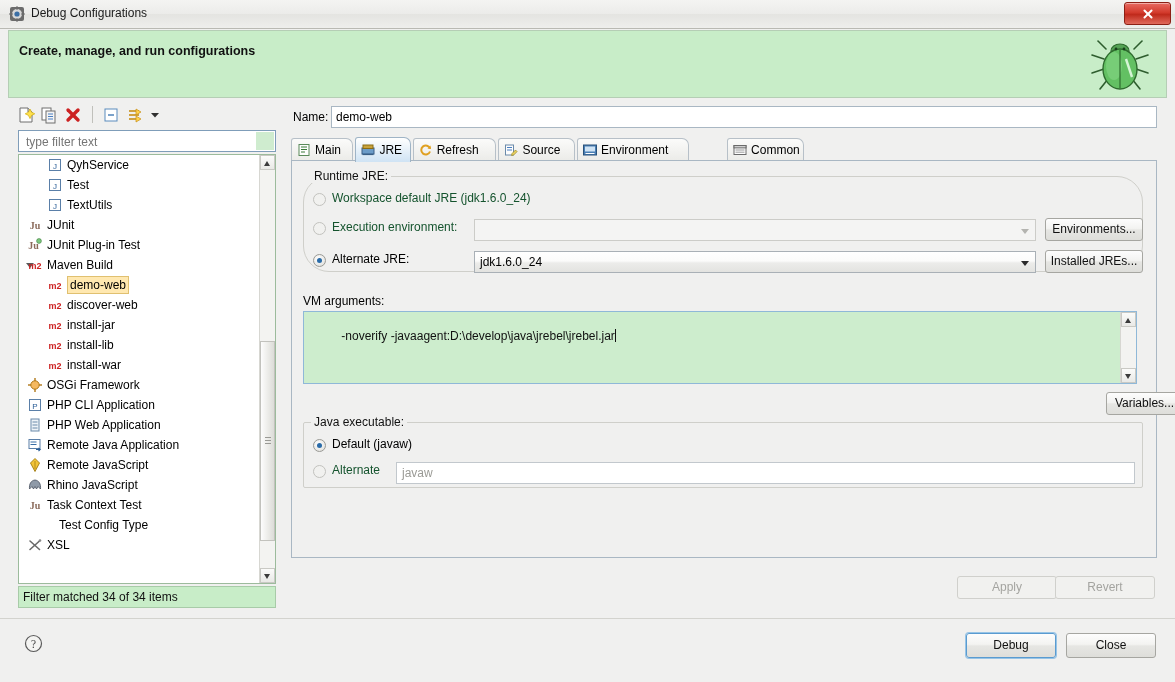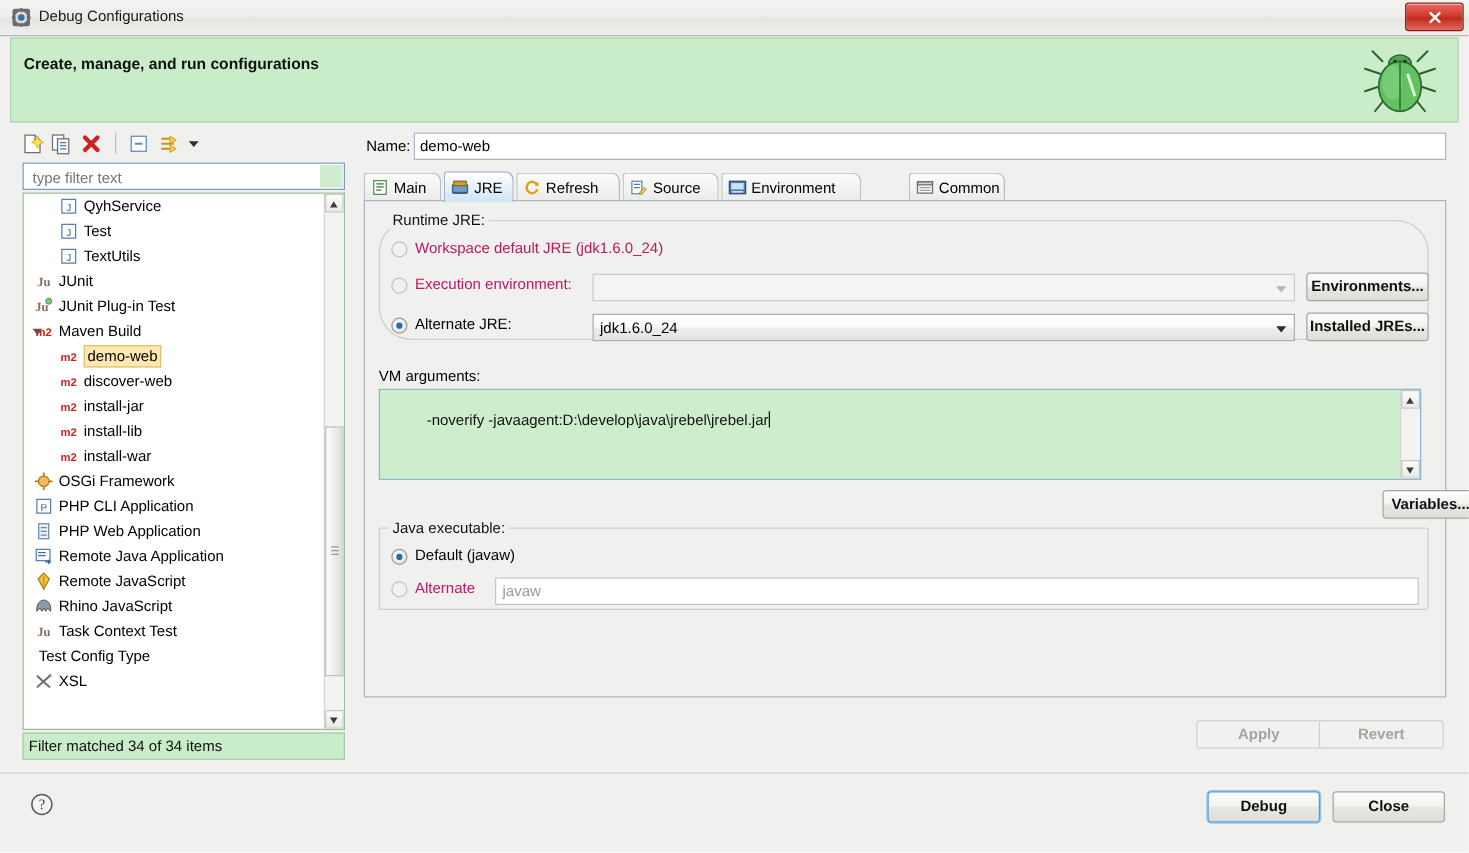--- a/index.html
+++ b/index.html
@@ -339,21 +339,21 @@
     font-size: 12px;
     color: #111;
     white-space: nowrap;
   }
 
   .lbl-static {
     position: absolute;
     font-size: 12px;
     white-space: nowrap;
   }
-  .lbl-static.dim { color: #be185d; }
+  .lbl-static.dim { color: #14532d; }
 
   
   .radio {
     position: absolute;
     width: 13px; height: 13px;
     border-radius: 50%;
     background: radial-gradient(circle at 40% 35%, #ffffff, #e6e6e3 70%, #cfcfcb 100%);
     border: 1px solid #9a9a95;
     box-sizing: border-box;
     cursor: pointer;
@@ -409,21 +409,20 @@
     line-height: 21px;
     text-align: center;
     font-size: 12px;
     color: #111;
     background: linear-gradient(to bottom, #fdfdfd 0%, #f3f3f1 45%, #e6e6e3 52%, #dededa 100%);
     border: 1px solid #a6a6a1;
     border-radius: 3px;
     box-sizing: border-box;
     cursor: pointer;
     white-space: nowrap;
-    font-weight: bold;
   }
   .btn.disabled {
     color: #a4a4a0;
     background: #f1f1ef;
     border-color: #d0d0cc;
     cursor: default;
   }
   .btn.focus {
     border-color: #5a9bd0;
     box-shadow: 0 0 0 1px #97c4e6;
@@ -702,21 +701,21 @@
             </svg>
             <span class="lbl" style="left:28px">Rhino JavaScript</span>
           </div>
           <div class="tree-item">
             <svg class="ic" style="left:8px" viewBox="0 0 16 16">
               <text x="8" y="12" font-size="10" font-weight="bold" font-family="Liberation Serif, serif" text-anchor="middle" fill="#8a6a5a">Ju</text>
             </svg>
             <span class="lbl" style="left:28px">Task Context Test</span>
           </div>
           <div class="tree-item">
-            <span class="lbl" style="left:12px">Test Config Type</span>
+            <span class="lbl" style="left:40px">Test Config Type</span>
           </div>
           <div class="tree-item">
             <svg class="ic" style="left:8px" viewBox="0 0 16 16">
               <g stroke="#6a6a6a" stroke-width="1.6" stroke-linecap="round">
                   <path d="M3 4 L12.5 12.5"></path>
                 <path d="M12.5 4 L3 12.5"></path>
                 </g>
                 <circle cx="13" cy="3.5" r="1.3" fill="#8a8a8a"></circle>
             </svg>
             <span class="lbl" style="left:28px">XSL</span>

